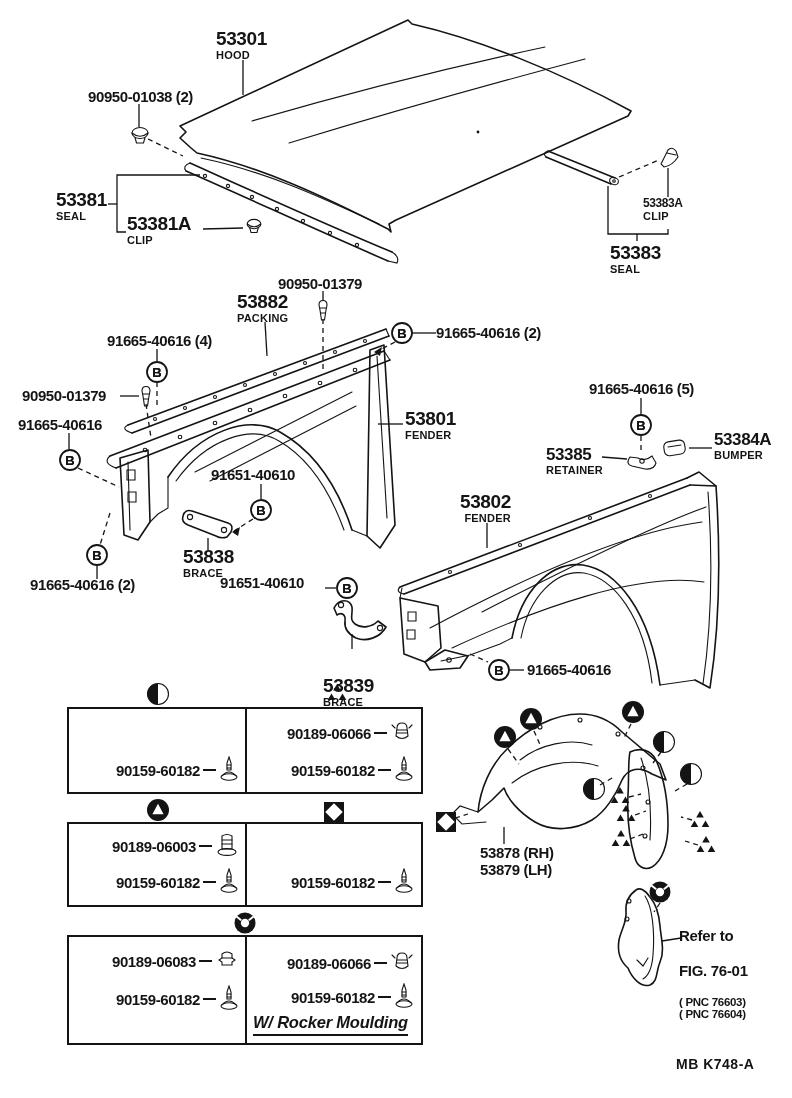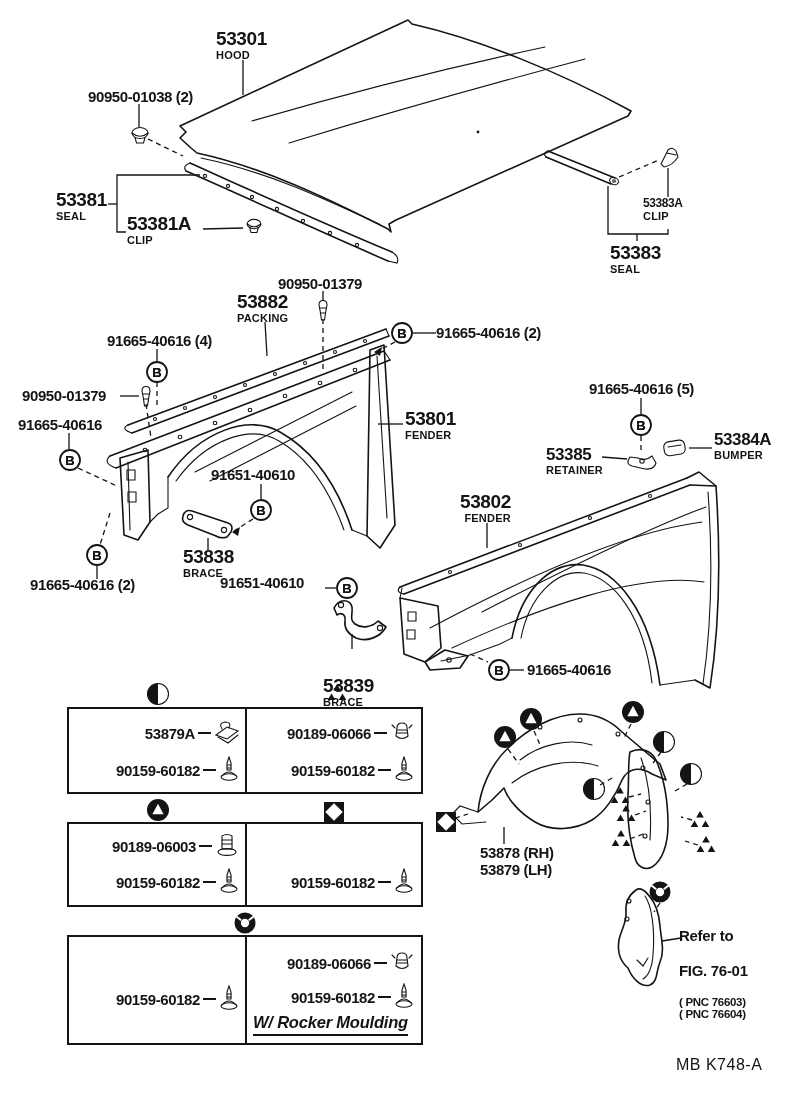--- a/index.html
+++ b/index.html
@@ -23,21 +23,21 @@
   .sub{font-size:11px;letter-spacing:0.2px;margin-top:1px;}
   .tbox{position:absolute;border:2px solid #141414;}
   .tdiv{position:absolute;width:2px;background:#141414;}
   .titem{position:absolute;display:flex;align-items:center;justify-content:flex-end;
          font-weight:bold;font-size:15px;letter-spacing:-0.4px;height:32px;}
   .titem .dash-conn{width:13px;height:2px;background:#141414;margin:0 2px 0 3px;flex:none;}
   .titem svg{flex:none;display:block;}
   .rocker{position:absolute;font-weight:bold;font-size:16.5px;letter-spacing:-0.2px;
           border-bottom:2.5px solid #141414;padding-bottom:2px;}
   .note-line{font-weight:bold;letter-spacing:-0.3px;}
-  .footer-code{position:absolute;font-weight:normal;font-size:16px;letter-spacing:0.5px;}
+  .footer-code{position:absolute;font-weight:bold;font-size:14px;letter-spacing:0.5px;}
 </style>
 </head>
 <body>
 
 <div class="page">
 
   <svg class="art" width="792" height="1098" viewBox="0 0 792 1098">
     <defs>
       <g id="pin">
         <path class="thin" d="M-4,0 Q-4,-4.5 0,-4.5 Q4,-4.5 4,0 L3,5 L1.5,15 L-1.5,15 L-3,5 Z"></path>
@@ -430,29 +430,20 @@
 
   <div class="footer-code" style="left:676px;top:1056px;">MB  K748-A</div>
 
   <div class="tbox" style="left:67px;top:707px;width:352px;height:83px;"></div>
   <div class="tdiv" style="left:245px;top:707px;height:87px;"></div>
   <div class="tbox" style="left:67px;top:822px;width:352px;height:81px;"></div>
   <div class="tdiv" style="left:245px;top:822px;height:85px;"></div>
   <div class="tbox" style="left:67px;top:935px;width:352px;height:106px;"></div>
   <div class="tdiv" style="left:245px;top:935px;height:110px;"></div>
 
-  <div class="titem" style="left:75px;top:717px;width:165px;">
-    <span>53879A</span>
-      <span class="dash-conn"></span>
-    <svg width="27" height="26">
-        <path class="thin" d="M3,15 L14,7 L25,11 L14,19 Z"></path>
-        <path class="thin" d="M5,17 L15,23 L25,15"></path>
-        <path class="thin" d="M9,9 Q5,3 12,2 Q19,2 16,8"></path>
-      </svg>
-  </div>
   <div class="titem" style="left:75px;top:754px;width:165px;">
     <span>90159-60182</span>
       <span class="dash-conn"></span>
     <svg width="22" height="28">
         <path class="thin" d="M11,1 L13,7 L13,14 L9,14 L9,7 Z"></path>
         <line class="thin" x1="9" y1="9" x2="13" y2="9"></line>
         <line class="thin" x1="9" y1="12" x2="13" y2="12"></line>
         <path class="thin" d="M4,20 Q11,12 18,20"></path>
         <ellipse class="thin" cx="11" cy="21" rx="8" ry="3.2"></ellipse>
       </svg>
@@ -507,20 +498,28 @@
       <span class="dash-conn"></span>
     <svg width="22" height="28">
         <path class="thin" d="M11,1 L13,7 L13,14 L9,14 L9,7 Z"></path>
         <line class="thin" x1="9" y1="9" x2="13" y2="9"></line>
         <line class="thin" x1="9" y1="12" x2="13" y2="12"></line>
         <path class="thin" d="M4,20 Q11,12 18,20"></path>
         <ellipse class="thin" cx="11" cy="21" rx="8" ry="3.2"></ellipse>
       </svg>
   </div>
 
+  <div class="titem" style="left:75px;top:945px;width:165px;">
+    <span>90189-06083</span>
+      <span class="dash-conn"></span>
+    <svg width="26" height="26">
+        <path class="thin" d="M8,6 Q13,2 18,6 L18,10 L21,12 L18,14 L18,17 L8,17 L8,14 L5,12 L8,10 Z"></path>
+        <line class="thin" x1="8" y1="10" x2="18" y2="10"></line>
+      </svg>
+  </div>
   <div class="titem" style="left:75px;top:983px;width:165px;">
     <span>90159-60182</span>
       <span class="dash-conn"></span>
     <svg width="22" height="28">
         <path class="thin" d="M11,1 L13,7 L13,14 L9,14 L9,7 Z"></path>
         <line class="thin" x1="9" y1="9" x2="13" y2="9"></line>
         <line class="thin" x1="9" y1="12" x2="13" y2="12"></line>
         <path class="thin" d="M4,20 Q11,12 18,20"></path>
         <ellipse class="thin" cx="11" cy="21" rx="8" ry="3.2"></ellipse>
       </svg>

